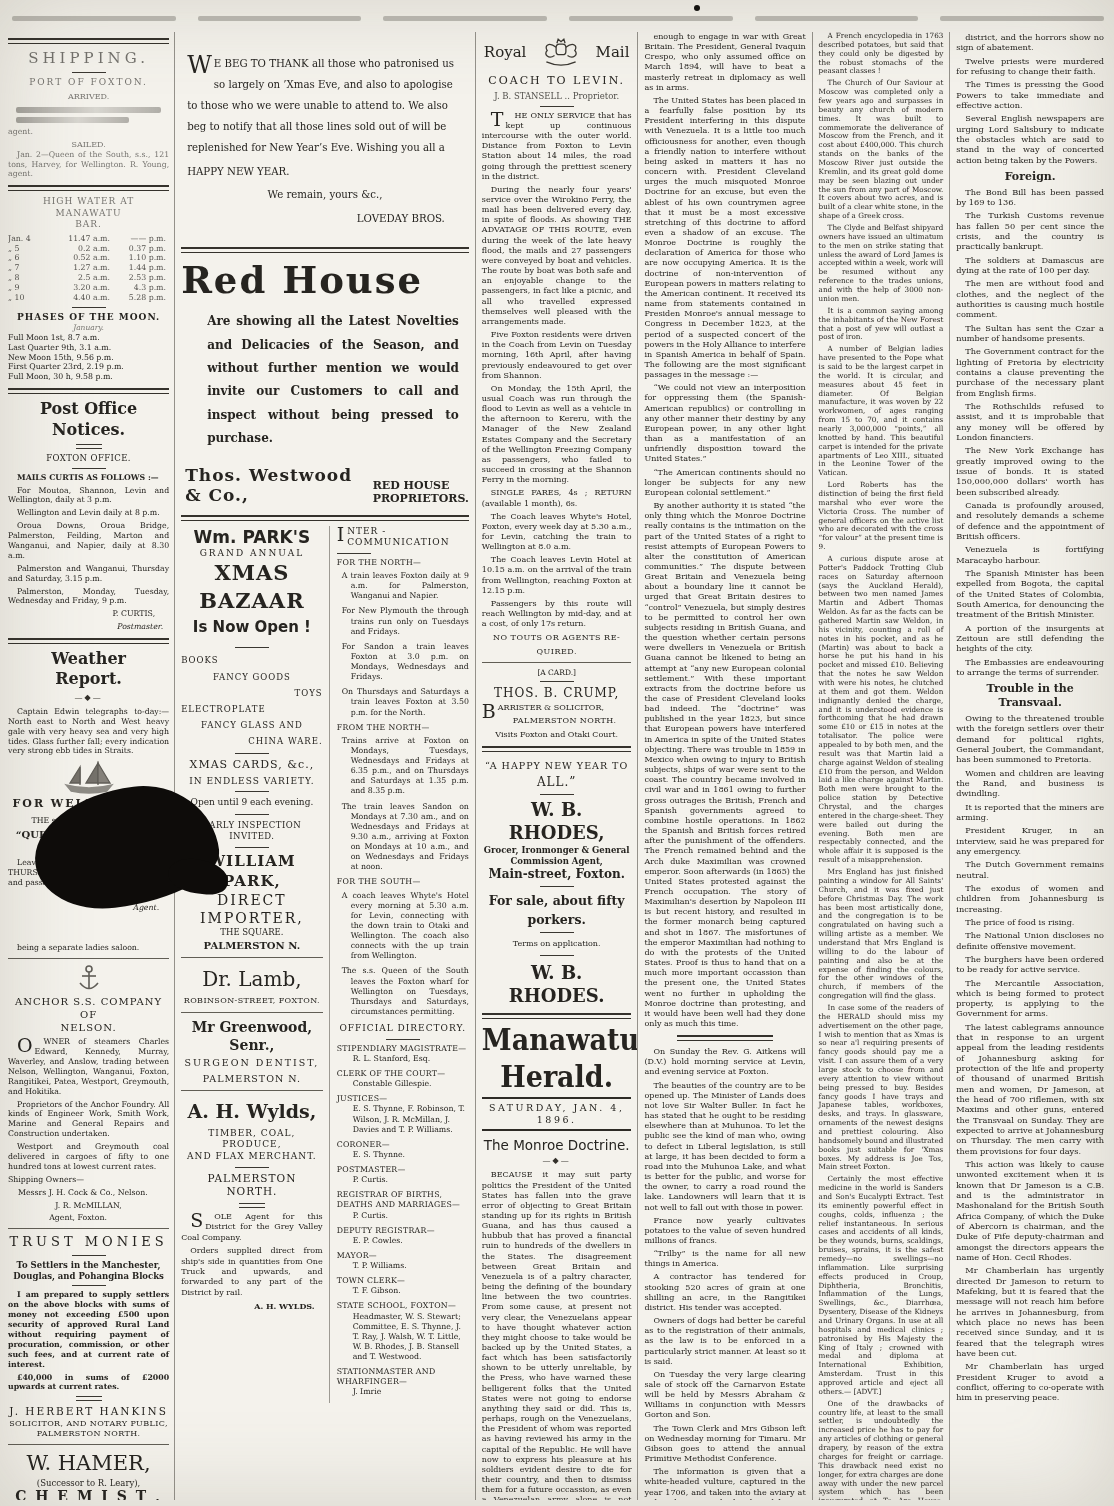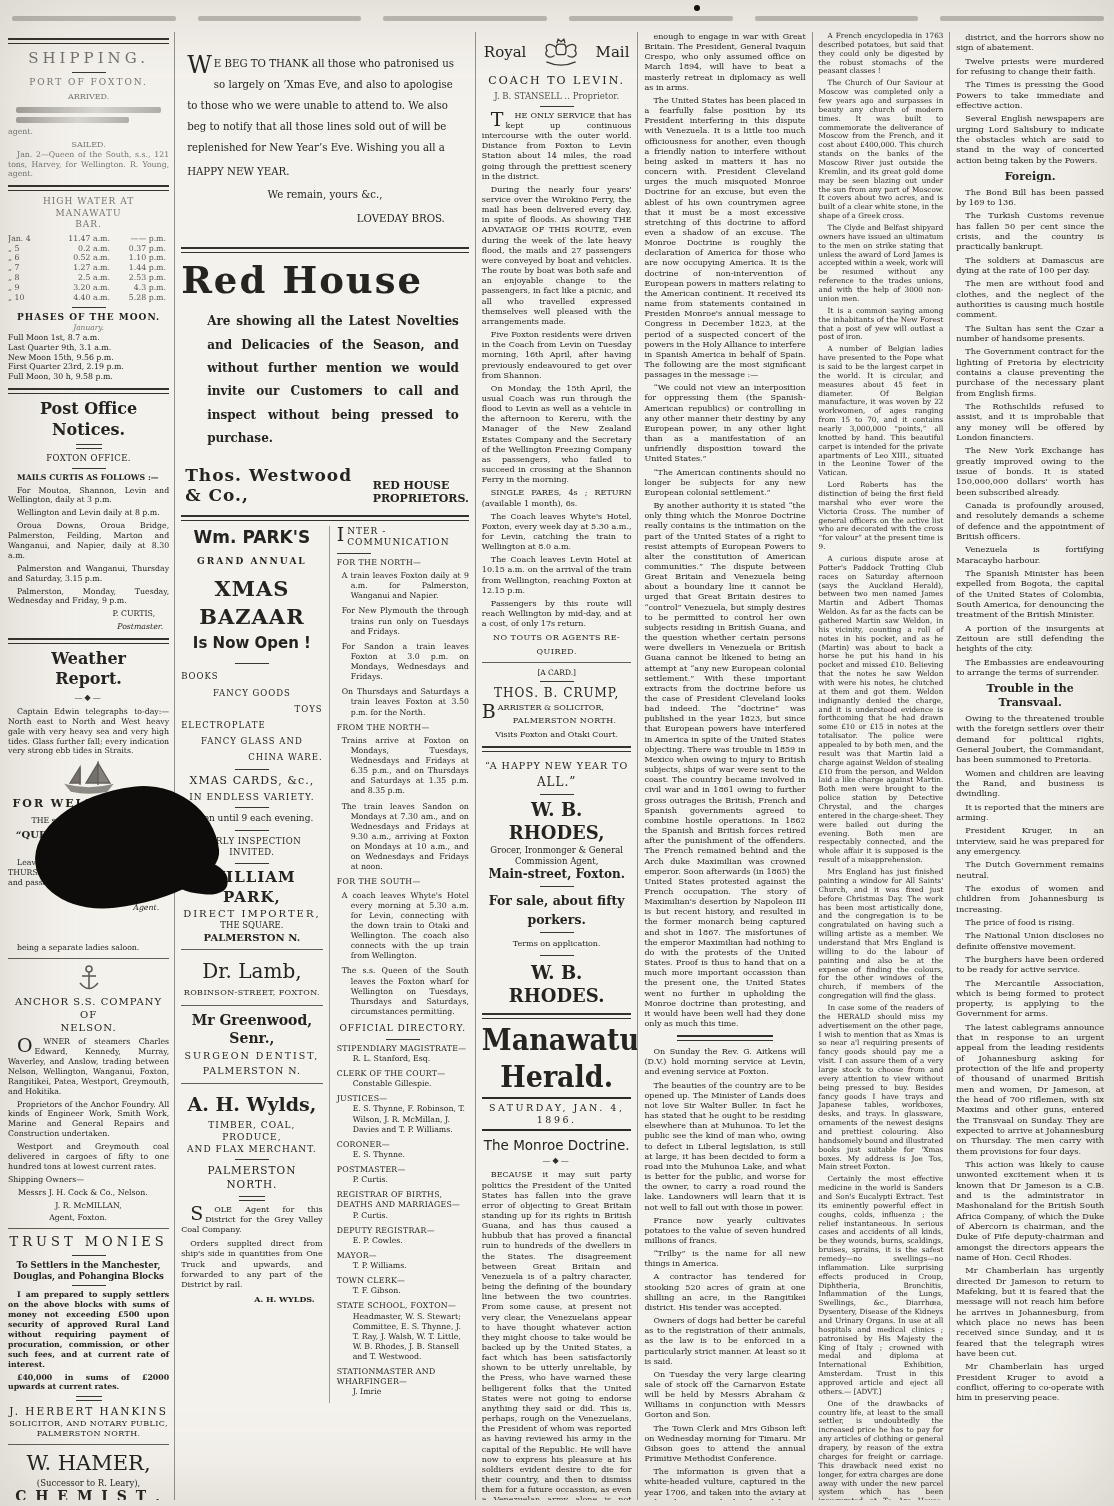--- a/index.html
+++ b/index.html
@@ -45,35 +45,35 @@
   .loveday .dc{font-size:24px;line-height:20px;}
   .rh-title{font-size:37px;font-weight:bold;letter-spacing:2px;margin:2px 0 8px;}
   .rh-body{padding:0 10px 0 26px;font-size:12px;font-weight:600;line-height:1.95;text-align:justify;}
   .rh-sig{display:flex;align-items:flex-end;gap:8px;margin:14px 0 10px 4px;}
   .rh-sig-name{font-size:17px;font-weight:bold;letter-spacing:1px;}
   .rh-sig-right{font-size:11px;font-weight:bold;line-height:1.1;text-align:left;}
   .split{display:flex;}
   .sub2{width:152px;padding-right:6px;font-size:8px;line-height:1.3;}
   .sub3{width:142px;border-left:1px solid rgba(70,66,58,.5);padding-left:7px;font-size:7.8px;line-height:1.3;}
   .bz1{font-family:"DejaVu Sans",sans-serif;font-size:17px;font-weight:bold;}
-  .bz2{font-size:9px;letter-spacing:2px;margin:8px 0;font-weight:bold;}
+  .bz2{font-size:9px;letter-spacing:2px;margin:0 0;}
   .bz3{font-size:21px;font-weight:bold;letter-spacing:1px;}
   .bz4{font-family:"DejaVu Sans",sans-serif;font-size:15px;font-weight:bold;margin:4px 0;}
   .bzitems{font-size:8.5px;letter-spacing:1px;line-height:1.9;}
   .bzitems .r{text-align:right;}  .bzitems .m{text-align:center;}
   .wp-name{font-size:15px;font-weight:bold;letter-spacing:1px;}
   .lamb{font-size:20px;margin:8px 0 4px;}
   .grn{font-size:14px;font-weight:bold;}
   .wylds-name{font-size:19px;font-weight:bold;}
   .rm-head{display:flex;align-items:center;justify-content:space-between;font-size:15px;margin:4px 2px;}
   .coach{font-size:11px;letter-spacing:2px;}
   .prop{font-size:8.5px;opacity:.8;}
   .crump-name{font-size:12px;letter-spacing:1px;}
   .rhodes-name{font-size:18px;font-weight:bold;}
-  .rhodes-sub{font-size:8.5px;}
+  .rhodes-sub{font-size:8.5px;font-weight:bold;}
   .rhodes-main{font-size:12px;font-weight:bold;}
   .porkers{font-size:12.5px;font-weight:bold;}
   .masthead{font-size:27px;font-weight:bold;text-align:center;letter-spacing:0;margin:6px 0 2px;transform:scaleY(1.08);}
   .datebar{border-top:2px solid #2e2b26;border-bottom:2px solid #2e2b26;padding:3px 0;text-align:center;font-size:9.5px;letter-spacing:2.5px;margin:3px 0 6px;}
   .art-title{font-size:13.5px;text-align:center;margin:4px 0 0;font-family:"DejaVu Sans",sans-serif;}
   .foreign-h{font-size:11px;font-weight:bold;text-align:center;margin:5px 0 3px;}
   .ink-blot{position:absolute;left:34px;top:788px;width:184px;height:118px;background:#0e0c0a;
     border-radius:58% 42% 60% 40% / 55% 62% 38% 45%;transform:rotate(-7deg);}
   .ink-blot::after{content:"";position:absolute;right:-6px;bottom:4px;width:60px;height:34px;background:#0e0c0a;border-radius:50% 60% 40% 55%;transform:rotate(14deg);}
   .icon{display:block;margin:2px auto;opacity:.8;}
@@ -262,21 +262,21 @@
           </div>
           <div class="srule"></div>
           <div class="ctr" style="font-size:11px;letter-spacing:1px;">XMAS  CARDS,  &amp;c.,</div>
           <div class="ctr" style="font-size:9px;letter-spacing:1px;margin:3px 0;">IN ENDLESS VARIETY.</div>
           <div class="srule"></div>
           <div class="ctr" style="font-size:9px;margin:5px 0;">Open until 9 each evening.</div>
           <div class="srule"></div>
           <div class="ctr" style="font-size:8.5px;letter-spacing:.5px;margin:5px 0;">EARLY INSPECTION INVITED.</div>
           <div class="srule"></div>
           <div class="ctr wp-name">WILLIAM PARK,</div>
-          <div class="ctr" style="font-size:10px;letter-spacing:2px;">DIRECT   IMPORTER,</div>
+          <div class="ctr" style="font-size:14px;letter-spacing:2px;">DIRECT   IMPORTER,</div>
           <div class="ctr" style="font-size:8.5px;">THE SQUARE.</div>
           <div class="ctr" style="font-size:10px;font-weight:bold;">PALMERSTON N.</div>
           <div class="hr-one"></div>
           <div class="ctr lamb">Dr.  Lamb,</div>
           <div class="ctr sc" style="font-size:8px;margin-bottom:6px;">ROBINSON-STREET,  FOXTON.</div>
           <div class="hr-one"></div>
           <div class="ctr grn">Mr  Greenwood,  Senr.,</div>
           <div class="ctr" style="font-size:9.5px;letter-spacing:2px;margin:3px 0;">SURGEON  DENTIST,</div>
           <div class="ctr" style="font-size:9.5px;letter-spacing:1px;margin-bottom:5px;">PALMERSTON  N.</div>
           <div class="hr-one"></div>

